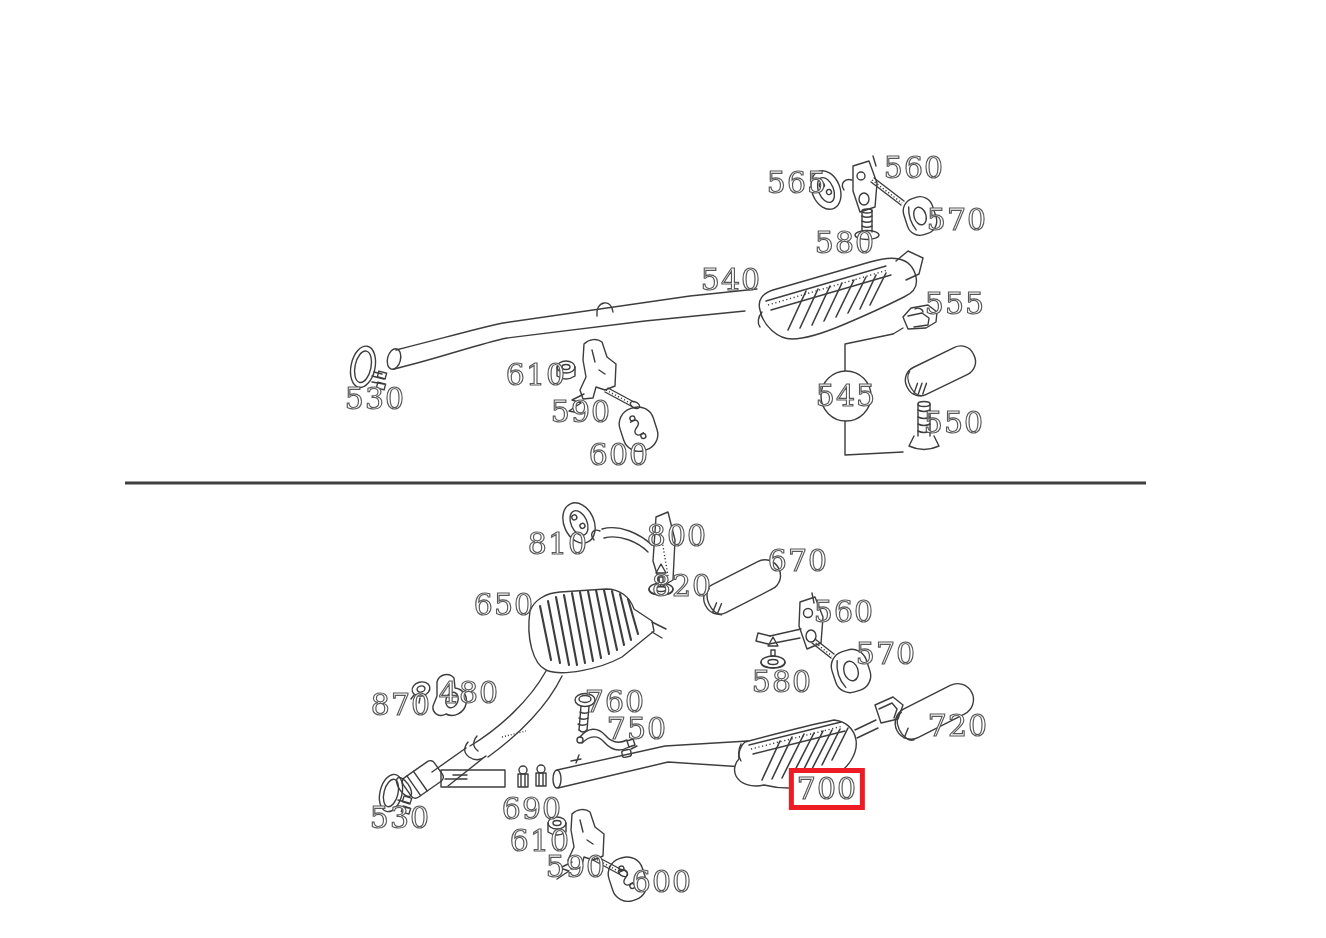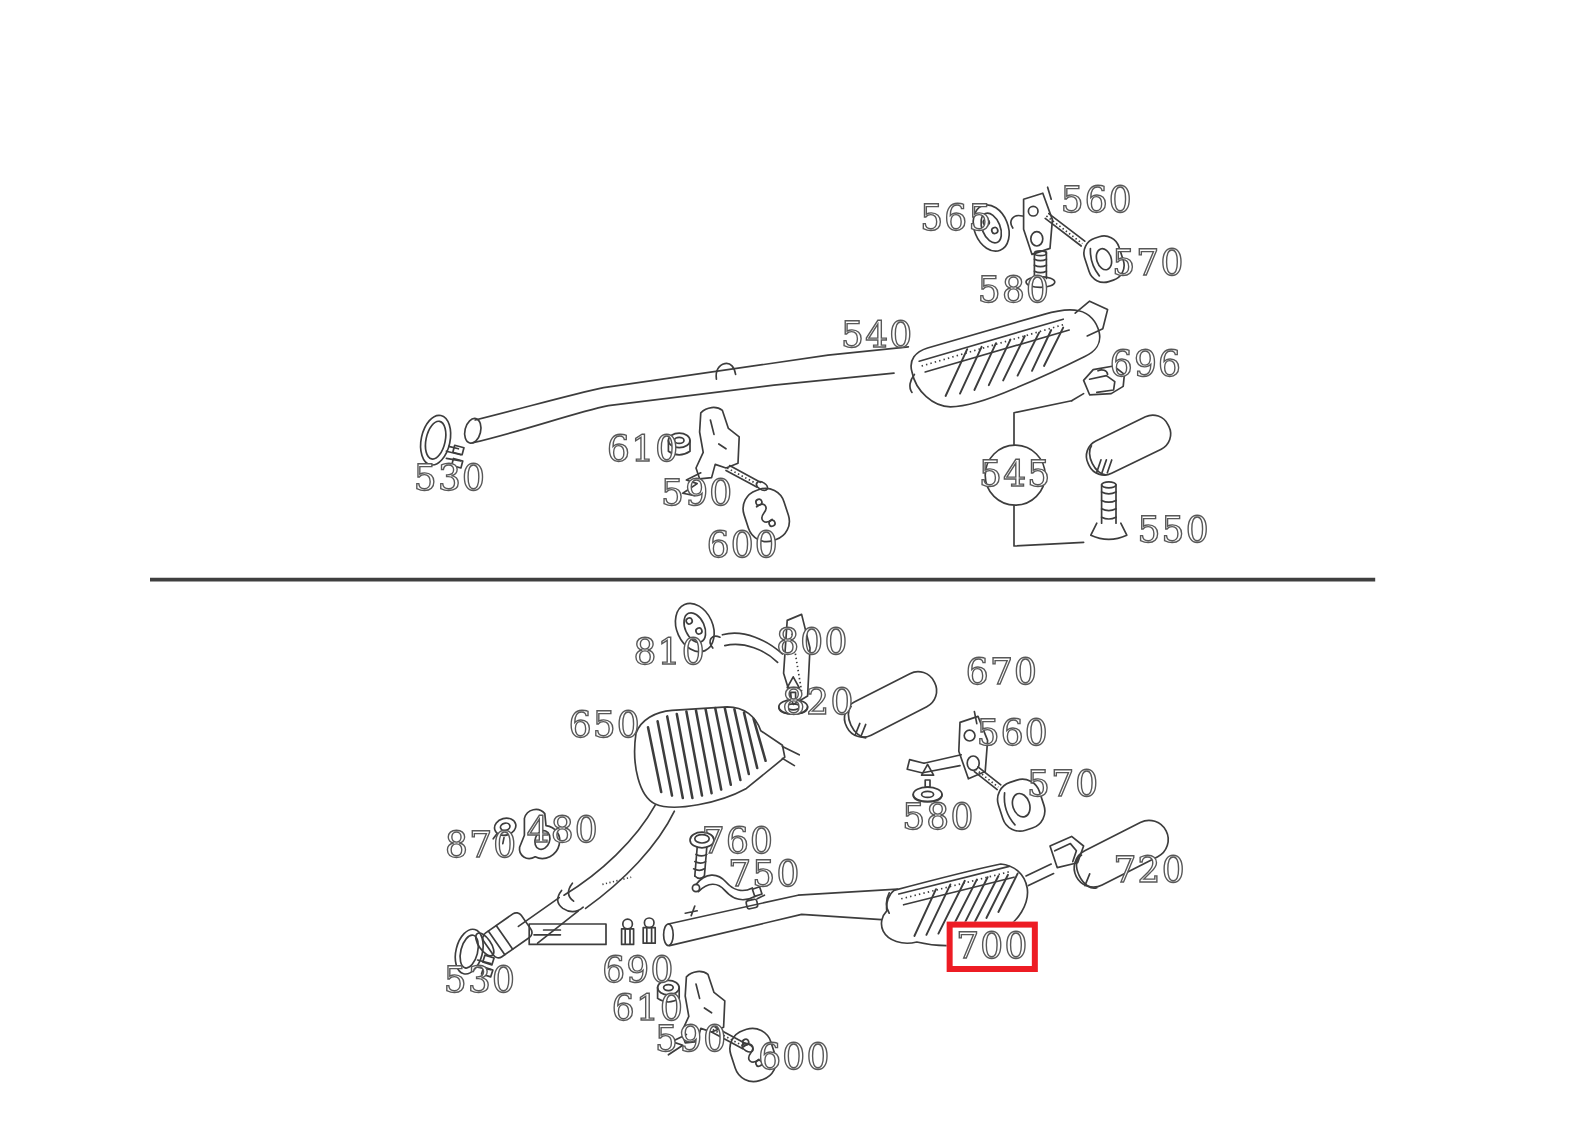--- a/index.html
+++ b/index.html
@@ -353,31 +353,31 @@
       </g>
     </g>
   </svg>
 
   <div id="callouts">
       <div class="co" style="left: 797px; top: 183px;">565</div>
       <div class="co" style="left: 914px; top: 168px;">560</div>
       <div class="co" style="left: 957px; top: 220px;">570</div>
       <div class="co" style="left: 845px; top: 243px;">580</div>
       <div class="co" style="left: 731px; top: 280px;">540</div>
-      <div class="co" style="left: 955px; top: 304px;">696</div>
+      <div class="co" style="left: 955px; top: 304px;">555</div>
       <div class="co" style="left: 846px; top: 396px;">545</div>
-      <div class="co" style="left: 954px; top: 443px; margin-left: 24px;">550</div>
+      <div class="co" style="left: 954px; top: 423px;">550</div>
       <div class="co" style="left: 375px; top: 399px;">530</div>
       <div class="co" style="left: 536px; top: 375px;">610</div>
       <div class="co" style="left: 581px; top: 412px;">590</div>
       <div class="co" style="left: 619px; top: 455px;">600</div>
       <div class="co" style="left: 558px; top: 544px;">810</div>
       <div class="co" style="left: 677px; top: 536px;">800</div>
       <div class="co" style="left: 682px; top: 586px;">820</div>
-      <div class="co" style="left: 798px; top: 561px; margin-left: 37px;">670</div>
+      <div class="co" style="left: 798px; top: 561px;">670</div>
       <div class="co" style="left: 504px; top: 605px;">650</div>
       <div class="co" style="left: 844px; top: 612px;">560</div>
       <div class="co" style="left: 886px; top: 654px;">570</div>
       <div class="co" style="left: 782px; top: 682px;">580</div>
       <div class="co" style="left: 469px; top: 693px;">480</div>
       <div class="co" style="left: 401px; top: 705px;">870</div>
       <div class="co" style="left: 615px; top: 702px;">760</div>
       <div class="co" style="left: 637px; top: 729px;">750</div>
       <div class="co" style="left: 958px; top: 726px;">720</div>
       <div class="co" style="left: 532px; top: 809px;">690</div>

